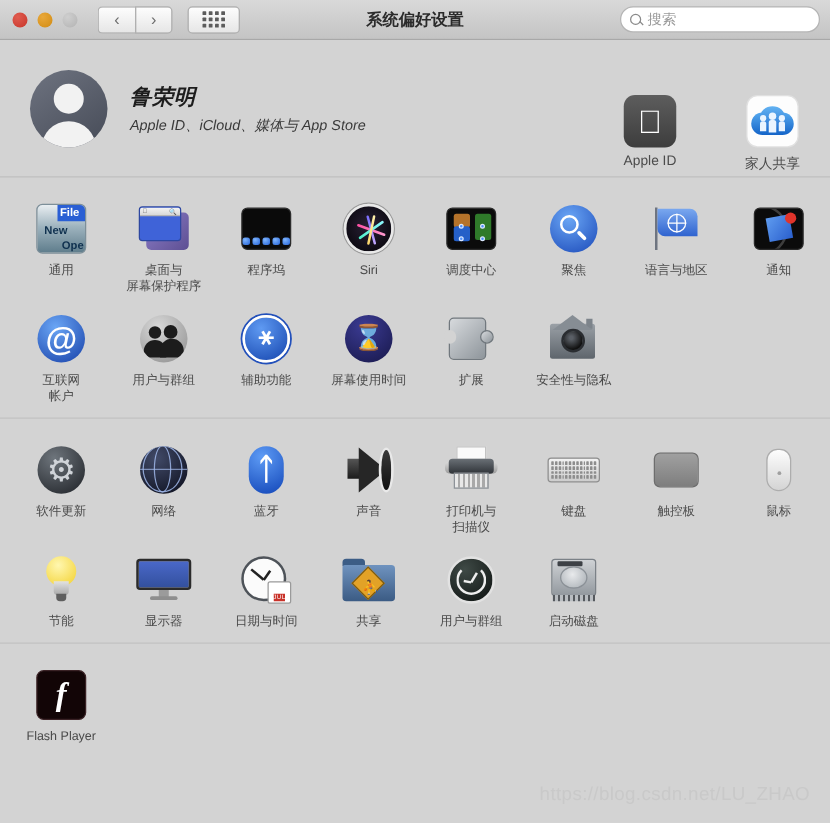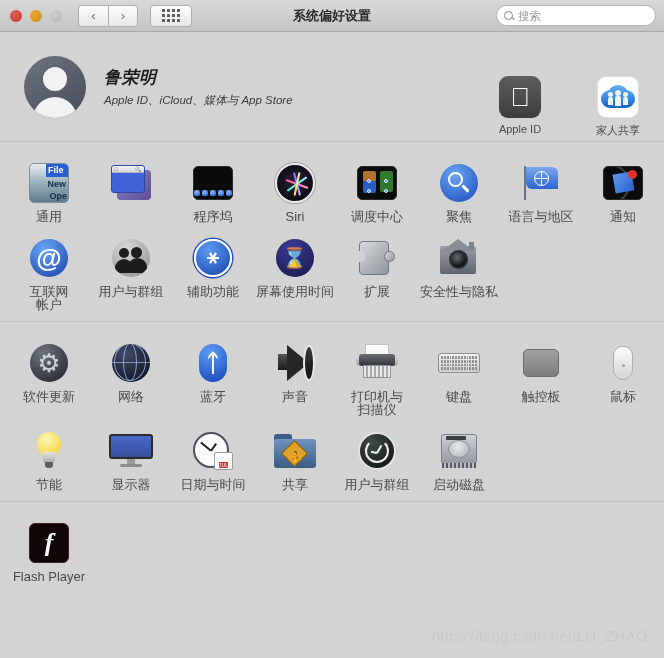--- a/index.html
+++ b/index.html
@@ -116,35 +116,35 @@
   .cell {
     width: 82px; padding-top: 6px; padding-bottom: 6px;
     text-align: center;
   }
   .cell .ico {
     width: 46px; height: 46px; margin: 0 auto;
     display: flex; align-items: center; justify-content: center;
     position: relative;
   }
   .cell .cap {
-    font-size: 13px; color: #4a4a4a; margin-top: 4px; line-height: 13px;
+    font-size: 10px; color: #4a4a4a; margin-top: 4px; line-height: 13px;
     white-space: pre-line;
   }
 
   
   .ic-general {
     width: 40px; height: 40px; border-radius: 5px; overflow: hidden;
     background: linear-gradient(180deg, #e9eef1 0%, #9fb4bf 45%, #5f7d8c 100%);
     border: 1px solid #7d8f99; position: relative;
     font-size: 9px; font-weight: bold; color: #1c3d5c;
     text-align: left;
   }
   .ic-general .fbar { position: absolute; right: 0; top: 0; width: 22px; height: 13px;
       background: #2a5fd4; color:#fff; font-size: 9px; line-height: 13px; padding-left: 2px; }
-  .ic-general .l1 { position: absolute; right: 2px; top: 15px; font-size: 9px; color:#10314f; }
+  .ic-general .l1 { position: absolute; right: 14px; top: 15px; font-size: 9px; color:#10314f; }
   .ic-general .l2 { position: absolute; right: 1px; top: 27px; font-size: 9px; color:#10314f; }
 
   .ic-desktop { width: 44px; height: 40px; position: relative; }
   .ic-desktop .back {
     position: absolute; left: 8px; top: 7px; width: 34px; height: 30px; border-radius: 4px;
     background: linear-gradient(135deg, #8e7fc8, #5d4f93);
   }
   .ic-desktop .front {
     position: absolute; left: 2px; top: 2px; width: 34px; height: 28px; border-radius: 3px;
     background: #3f63d8; border: 1px solid #2d47a0; overflow: hidden;
@@ -549,20 +549,22 @@
           <div class="ic-desktop">
             <span class="back"></span>
             <span class="front">
                 <span class="tb">
                   <b></b>
                   <b>🔍</b>
                 </span>
               </span>
           </div>
         </div>
+        <div class="cap">桌面与
+屏幕保护程序</div>
       </div>
 
       <div class="cell">
         <div class="ico">
           <div class="ic-dock">
               <span class="bar">
                 <i></i>
                 <i></i>
                 <i></i>
                 <i></i>

